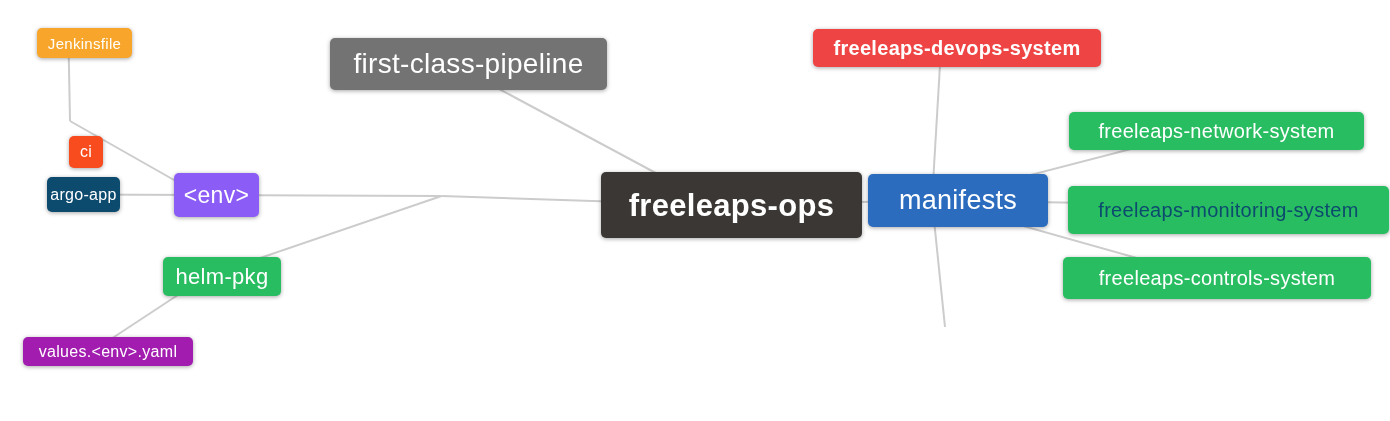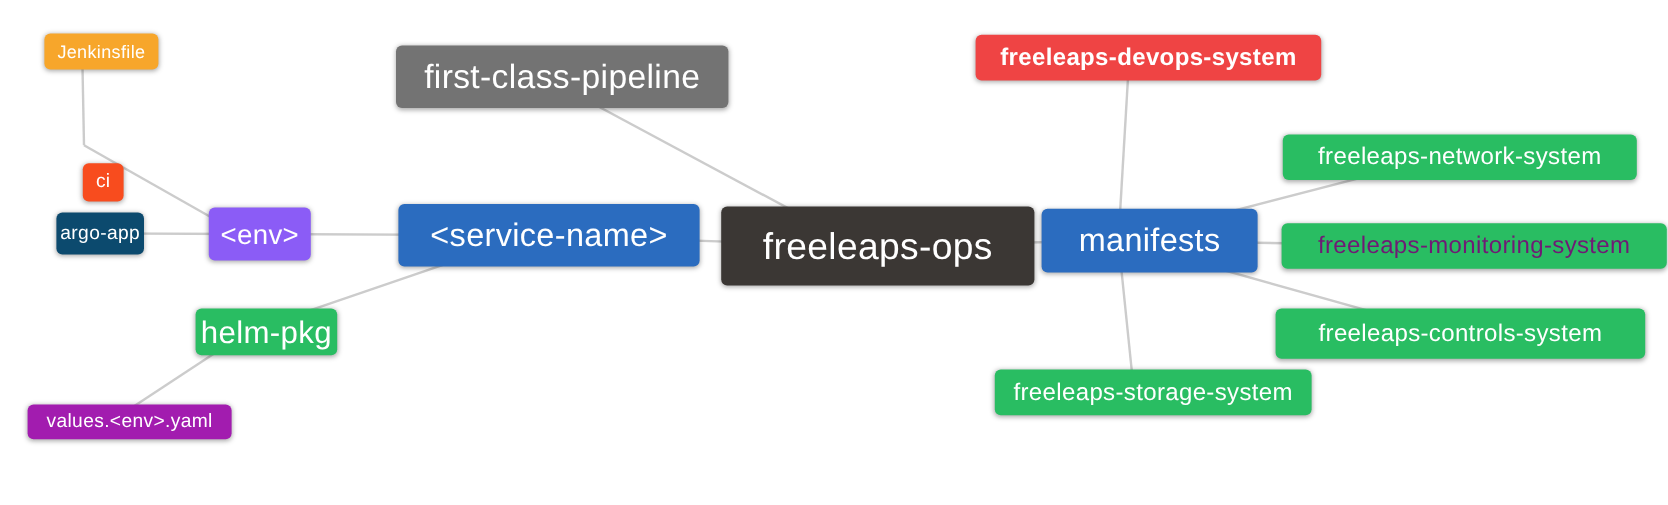--- a/index.html
+++ b/index.html
@@ -71,47 +71,41 @@
       </div>
       <div class="node" style="left: 53px; top: 105px; width: 34px; height: 32px; font-size: 16px; background: rgb(248, 76, 30); color: rgb(255, 255, 255); margin-top: 31px;">
         <span>ci</span>
       </div>
       <div class="node" style="left: 31px; top: 177px; width: 73px; height: 35px; font-size: 16px; background: #0c4a6e; color: rgb(255, 255, 255);">
         <span>argo-app</span>
       </div>
       <div class="node" style="left: 158px; top: 173px; width: 85px; height: 44px; font-size: 23px; background: #8b5cf6; color: rgb(255, 255, 255);">
         <span>&lt;env&gt;</span>
       </div>
-      <div class="node" style="left: 147px; top: 257px; width: 118px; height: 39px; font-size: 26px; background: rgb(41, 189, 98); color: rgb(255, 255, 255);">
+      <div class="node" style="left: 147px; top: 257px; width: 118px; height: 39px; font-size: 22px; background: rgb(41, 189, 98); color: rgb(255, 255, 255);">
         <span>helm-pkg</span>
       </div>
       <div class="node" style="left: 7px; top: 337px; width: 170px; height: 29px; font-size: 16px; background: #a21caf; color: rgb(255, 255, 255);">
         <span>values.&lt;env&gt;.yaml</span>
       </div>
       <div class="node" style="left: 314px; top: 38px; width: 277px; height: 52px; font-size: 28px; background: #737373; color: rgb(255, 255, 255);">
         <span>first-class-pipeline</span>
       </div>
-      <div class="node" style="left: 316px; top: 170px; width: 251px; height: 52px; font-size: 27px; background: rgb(43, 108, 191); color: rgb(255, 255, 255);">
-        <span>&lt;service-name&gt;</span>
-      </div>
-      <div class="node" style="left: 585px; top: 172px; width: 261px; height: 66px; font-size: 31px; background: rgb(59, 55, 52); color: rgb(255, 255, 255);">
+      <div class="node" style="left: 585px; top: 172px; width: 261px; height: 66px; font-size: 31px; background: rgb(59, 55, 52); color: rgb(255, 255, 255); font-weight: bold;">
         <span>freeleaps-ops</span>
       </div>
       <div class="node" style="left: 852px; top: 174px; width: 180px; height: 53px; font-size: 27px; background: rgb(43, 108, 191); color: rgb(255, 255, 255);">
         <span>manifests</span>
       </div>
       <div class="node" style="left: 797px; top: 29px; width: 288px; height: 38px; font-size: 20px; background: #ef4444; color: rgb(255, 255, 255); font-weight: bold;">
         <span>freeleaps-devops-system</span>
       </div>
       <div class="node" style="left: 1053px; top: 112px; width: 295px; height: 38px; font-size: 20px; background: rgb(41, 189, 98); color: rgb(255, 255, 255);">
         <span>freeleaps-network-system</span>
       </div>
-      <div class="node" style="left: 1052px; top: 186px; width: 321px; height: 38px; font-size: 20px; background: rgb(41, 189, 98); color: #701a75;">
+      <div class="node" style="left: 1052px; top: 186px; width: 321px; height: 48px; font-size: 20px; background: rgb(41, 189, 98); color: #0c4a6e;">
         <span>freeleaps-monitoring-system</span>
       </div>
       <div class="node" style="left: 1047px; top: 257px; width: 308px; height: 42px; font-size: 20px; background: rgb(41, 189, 98); color: rgb(255, 255, 255);">
         <span>freeleaps-controls-system</span>
       </div>
-      <div class="node" style="left: 813px; top: 308px; width: 264px; height: 38px; font-size: 20px; background: rgb(41, 189, 98); color: rgb(255, 255, 255);">
-        <span>freeleaps-storage-system</span>
-      </div>
     </div>
 </div>
 
 </body></html>

